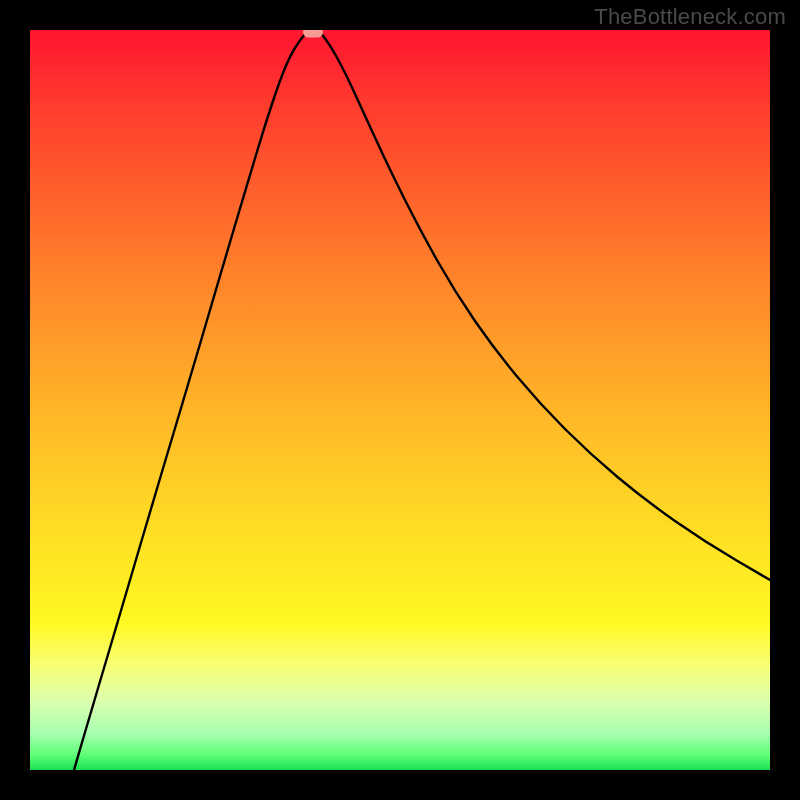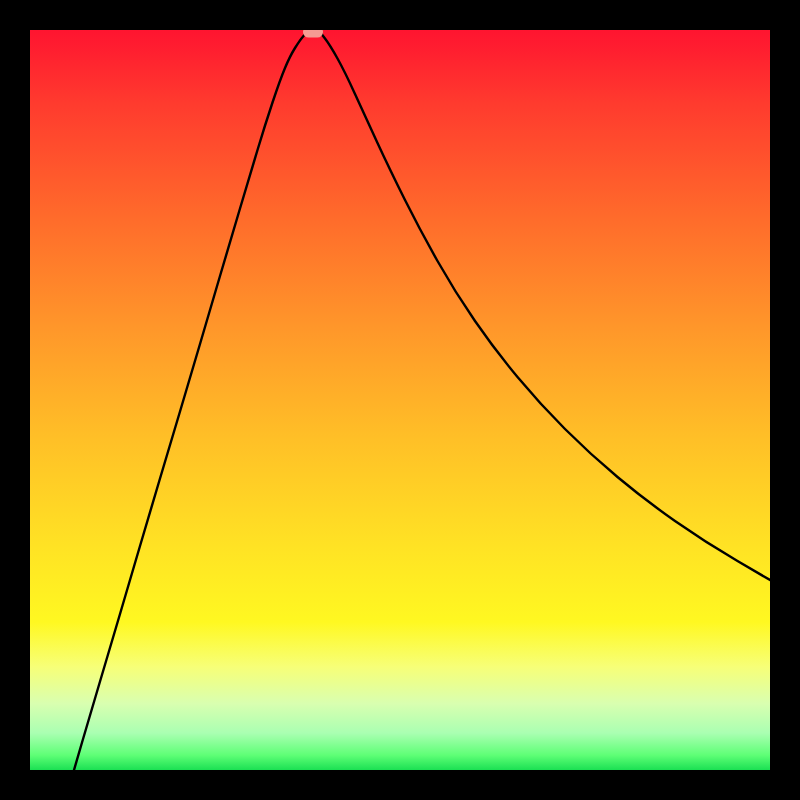--- a/index.html
+++ b/index.html
@@ -68,20 +68,21 @@
     border-radius: 6px;
     transform: translate(-50%, -50%);
     z-index: 10;
   }
 </style>
 </head>
 <body>
 
 <div class="frame">
 
+  <div class="watermark">TheBottleneck.com</div>
 
   <div class="plot">
     <div class="gradient"></div>
 
     <svg class="curve" viewBox="0 0 740 740" preserveAspectRatio="none">
       <path fill="none" stroke="#000000" stroke-width="2.4" stroke-linecap="round" stroke-linejoin="round" d="M 44 740 Q 44 740 52 712.5 Q 60 685 70 651.5 Q 80 618 90 584 Q 100 550 110 516 Q 120 482 130 448.5 Q 140 415 150 381.5 Q 160 348 170 314 Q 180 280 190 246 Q 200 212 210 178.5 Q 220 145 227.5 120 Q 235 95 242.5 72.5 Q 250 50 255 38 Q 260 26 265 18 Q 270 10 273.5 6 T 277 2"></path>
       <path fill="none" stroke="#000000" stroke-width="2.4" stroke-linecap="round" stroke-linejoin="round" d="M 290 2 Q 290 2 295 8.5 Q 300 15 307.5 28.5 Q 315 42 325 64 Q 335 86 347.5 113 Q 360 140 375 170 Q 390 200 407.5 231 Q 425 262 445 291 Q 465 320 487.5 347 Q 510 374 535 399 Q 560 424 587.5 447 Q 615 470 645 491 Q 675 512 707.5 531 T 740 550"></path>
     </svg>
 
     <div class="marker" style="left: 283px; top: 2px; background: rgb(245, 155, 147);"></div>

